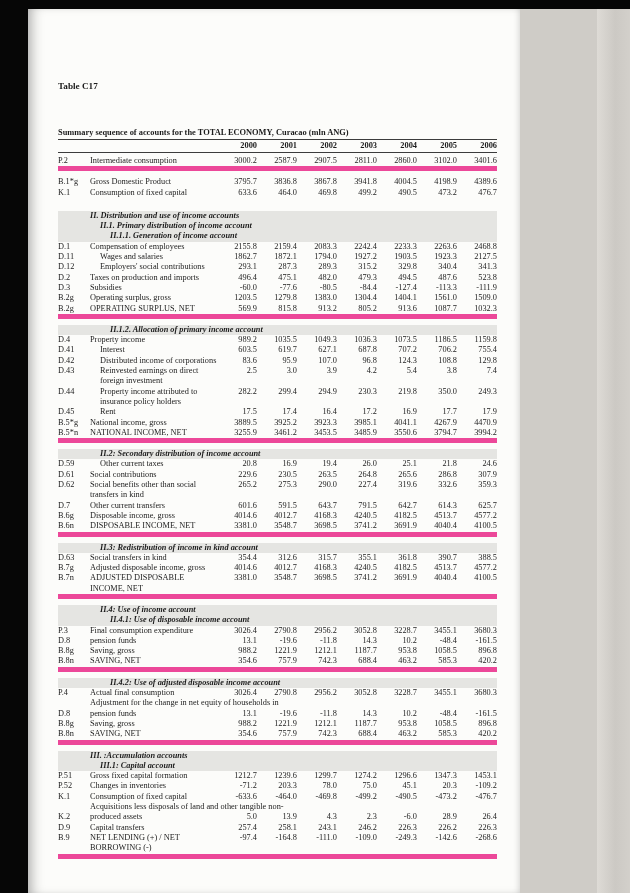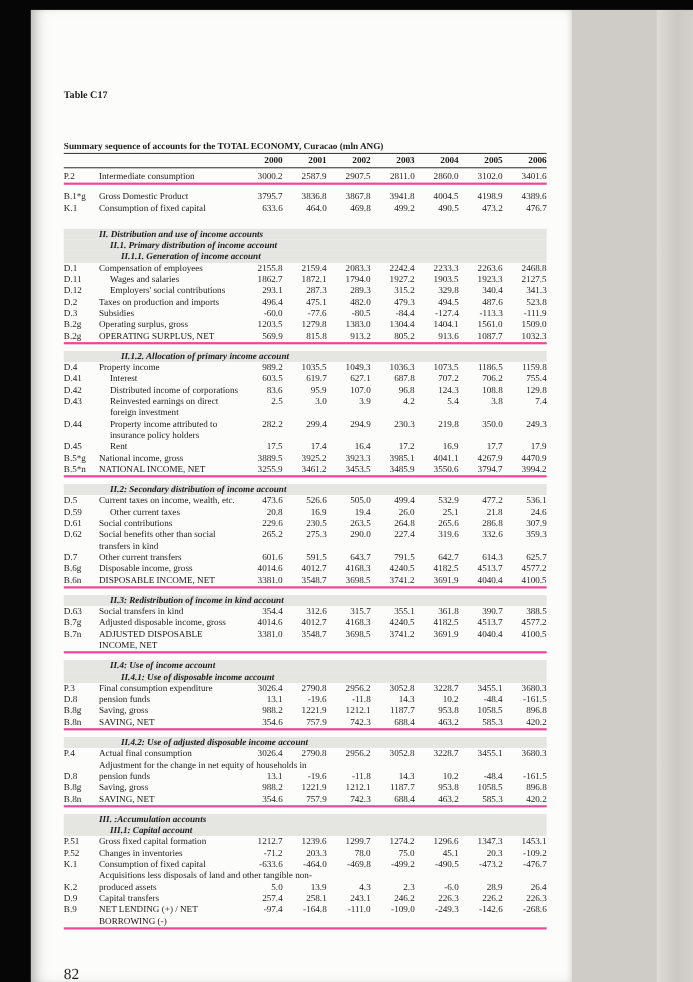--- a/index.html
+++ b/index.html
@@ -28,21 +28,21 @@
   .val  { flex:0 0 40px; text-align:right; }
   .rows { margin-top:3px; }
   .r    { display:flex; align-items:baseline; font-size:8.3px; line-height:10.3px; }
   .code { flex:0 0 32px; }
   .code.it { font-style:italic; }
   .label { flex:1 1 auto; }
   .ind1 { padding-left:10px; }
   .ind2 { padding-left:20px; }
   .sec  { background:#e5e5e2; }
   .sec .label { font-weight:700; font-style:italic; }
-  .rule { border-bottom:2px solid #ec4899; }
+  .rule { border-bottom:5px solid #ec4899; }
   .bold { font-weight:400; }
   .gap  { height:6px; }
   .gap2 { height:13px; }
   .pagenum { text-align:left; margin-top:34px; font-size:14px; }
 </style>
 </head>
 <body>
 
 <div class="bar-top"></div>
 <div class="edge-right"></div>
@@ -279,31 +279,20 @@
         <span class="val">3453.5</span>
         <span class="val">3485.9</span>
         <span class="val">3550.6</span>
         <span class="val">3794.7</span>
         <span class="val">3994.2</span>
       </div>
       <div class="gap"></div>
       <div class="r sec">
         <span class="code"></span>
         <span class="label ind1">II.2: Secondary distribution of income account</span>
-      </div>
-      <div class="r">
-        <span class="code">D.5</span>
-        <span class="label ind0">Current taxes on income, wealth, etc.</span>
-        <span class="val">473.6</span>
-        <span class="val">526.6</span>
-        <span class="val">505.0</span>
-        <span class="val">499.4</span>
-        <span class="val">532.9</span>
-        <span class="val">477.2</span>
-        <span class="val">536.1</span>
       </div>
       <div class="r">
         <span class="code">D.59</span>
         <span class="label ind1">Other current taxes</span>
         <span class="val">20.8</span>
         <span class="val">16.9</span>
         <span class="val">19.4</span>
         <span class="val">26.0</span>
         <span class="val">25.1</span>
         <span class="val">21.8</span>

